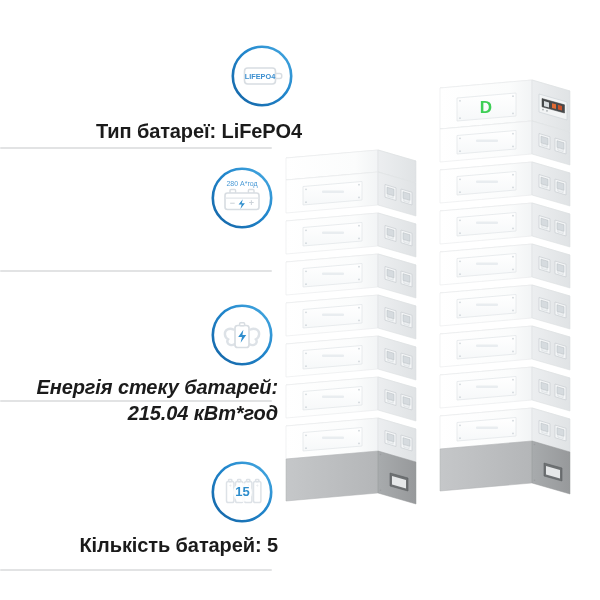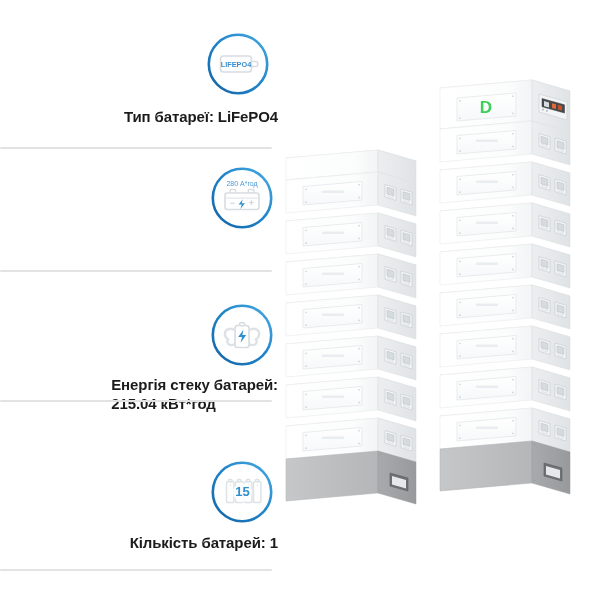--- a/index.html
+++ b/index.html
@@ -16,21 +16,22 @@
   .spec-col{
     position:absolute;left:0;top:0;width:288px;height:600px;
   }
   .spec-row{position:absolute;left:0;width:288px;}
   .spec-icon-wrap{
     position:absolute;right:18px;top:0;
     width:64px;height:64px;
   }
   .spec-label{
     position:absolute;right:10px;
-    font-size:15px;font-weight:bold;color:#1b1b1b;
+    text-align:right;
+    font-size:20px;font-weight:bold;color:#1b1b1b;
     letter-spacing:-0.1px;line-height:1.28;
     white-space:pre-line;
   }
   .divider{
     position:absolute;left:0;height:2px;
     background:#e2e3e4;border-radius:1px;
   }
 
   
   .product{position:absolute;left:280px;top:60px;width:320px;height:500px;}
@@ -38,21 +39,21 @@
 </style>
 </head>
 <body>
 
 <div class="page">
 
   <div class="spec-col">
 
     <div class="divider" style="top:147px;width:272px;"></div>
 
-    <div class="spec-row" style="top:30px;height:115px;">
+    <div class="spec-row" style="top:42px;height:115px;padding-left:24px;">
       <div class="spec-icon-wrap" style="top:2px;">
         <svg viewBox="0 0 64 64" width="64" height="64">
           <defs>
             <linearGradient id="ring1" x1="0" y1="1" x2="1" y2="0">
               <stop offset="0" stop-color="#1464a5"></stop>
               <stop offset="0.55" stop-color="#2186cc"></stop>
               <stop offset="1" stop-color="#46a8e0"></stop>
             </linearGradient>
           </defs>
           <circle cx="32" cy="32" r="29.2" fill="#fff" stroke="url(#ring1)" stroke-width="2.6"></circle>
@@ -85,21 +86,21 @@
           <line x1="15" y1="32.2" x2="49" y2="32.2" stroke="#e2e6ea" stroke-width="1.2"></line>
           <text x="22.5" y="40" text-anchor="middle" font-size="9" font-weight="bold" fill="#cdd3d9" font-family="'Liberation Sans',sans-serif">−</text>
           <text x="41.5" y="40.4" text-anchor="middle" font-size="9" font-weight="bold" fill="#cdd3d9" font-family="'Liberation Sans',sans-serif">+</text>
           <path d="M32.8 33.2 l-4.2 5.3 h3.1 l-1.3 4.4 l4.5 -5.6 h-3.2 z" fill="#2f8ecd"></path>
         </svg>
       </div>
     </div>
 
     <div class="divider" style="top:270px;width:272px;"></div>
 
-    <div class="spec-row" style="top:295px;height:130px;">
+    <div class="spec-row" style="top:295px;height:130px;font-style:italic;">
       <div class="spec-icon-wrap" style="top:8px;right:14px;">
         <svg viewBox="0 0 64 64" width="64" height="64">
           <defs>
             <linearGradient id="ring3" x1="0" y1="1" x2="1" y2="0">
               <stop offset="0" stop-color="#1464a5"></stop>
               <stop offset="0.55" stop-color="#2186cc"></stop>
               <stop offset="1" stop-color="#49abe2"></stop>
             </linearGradient>
           </defs>
           <circle cx="32" cy="32" r="29.2" fill="#fff" stroke="url(#ring3)" stroke-width="2.6"></circle>
@@ -143,21 +144,21 @@
           <g fill="#e4e8ec" font-size="5" font-family="'Liberation Sans',sans-serif">
             <text x="20.2" y="27" text-anchor="middle">+</text>
             <text x="29.2" y="27" text-anchor="middle">+</text>
             <text x="38.2" y="27" text-anchor="middle">+</text>
             <text x="47.2" y="27" text-anchor="middle">+</text>
           </g>
           <circle cx="32.5" cy="32.5" r="9.6" fill="#fff" fill-opacity="0.88"></circle>
           <text x="32.5" y="36.4" text-anchor="middle" font-family="'Liberation Sans',sans-serif" font-size="13" font-weight="bold" fill="#2f8ecd">15</text>
         </svg>
       </div>
-      <div class="spec-label" style="top:78px;">Кількість батарей: 1</div>
+      <div class="spec-label" style="top:78px;">Кількість батарей: 5</div>
     </div>
 
     <div class="divider" style="top:569px;width:272px;"></div>
   </div>
 
   <div class="product">
     <svg width="320" height="500" viewBox="0 0 320 500">
       <defs>
         <linearGradient id="faceFront" x1="0" y1="0" x2="1" y2="0">
           <stop offset="0" stop-color="#ffffff"></stop>

